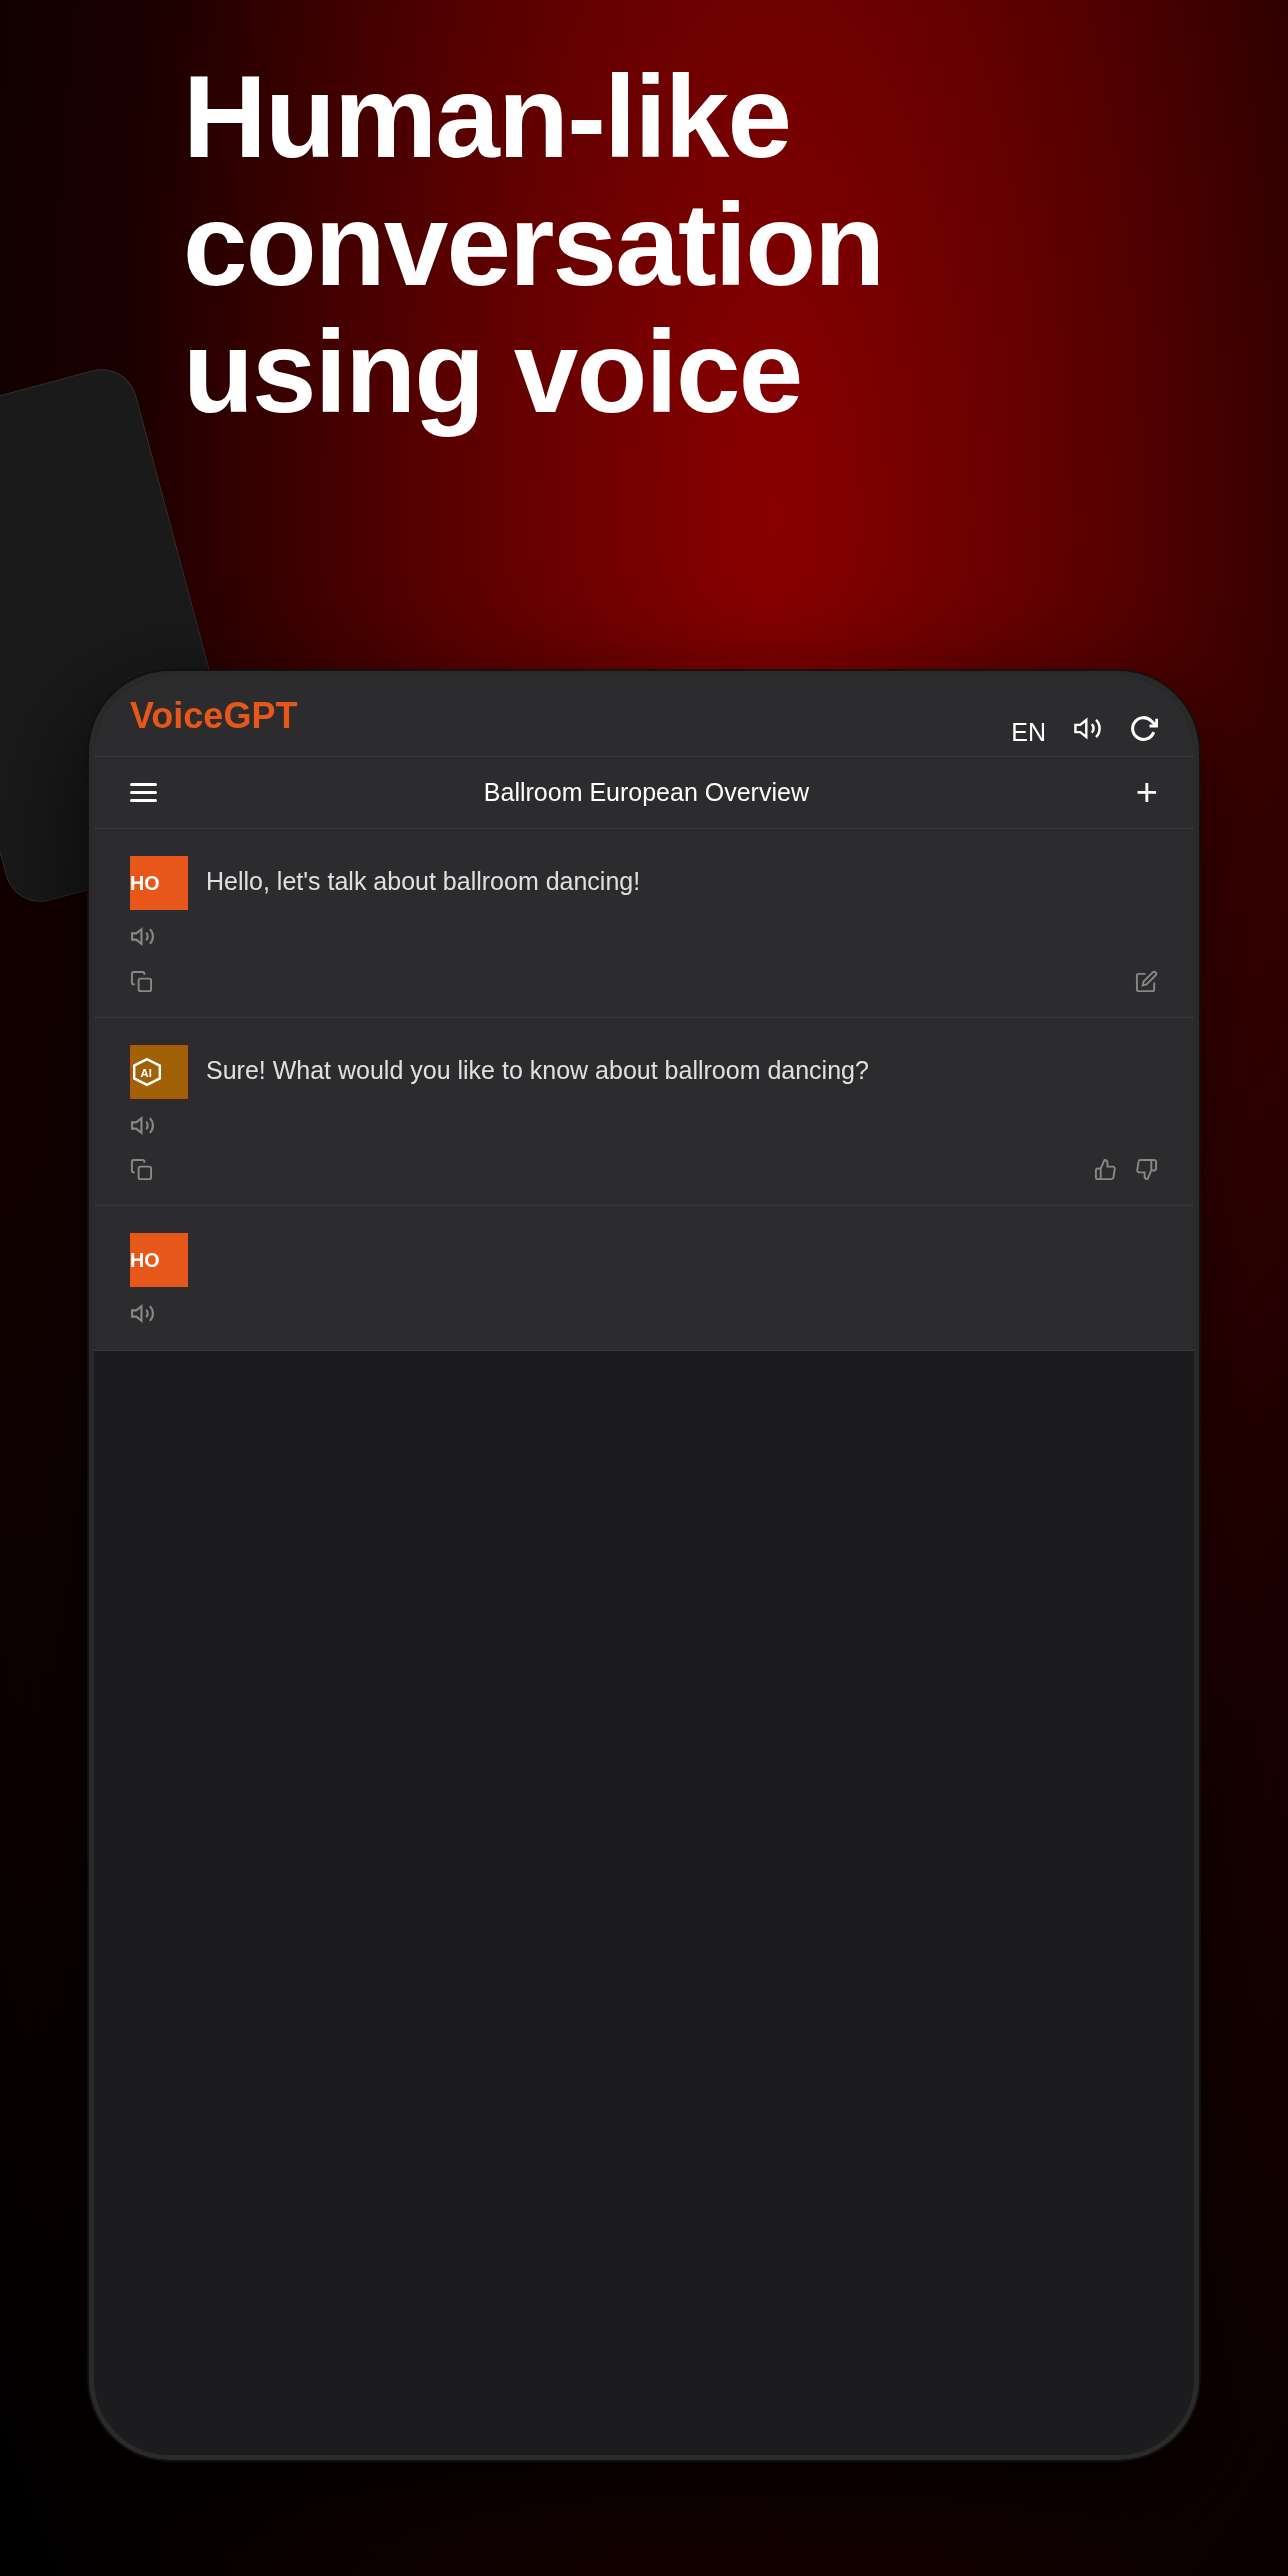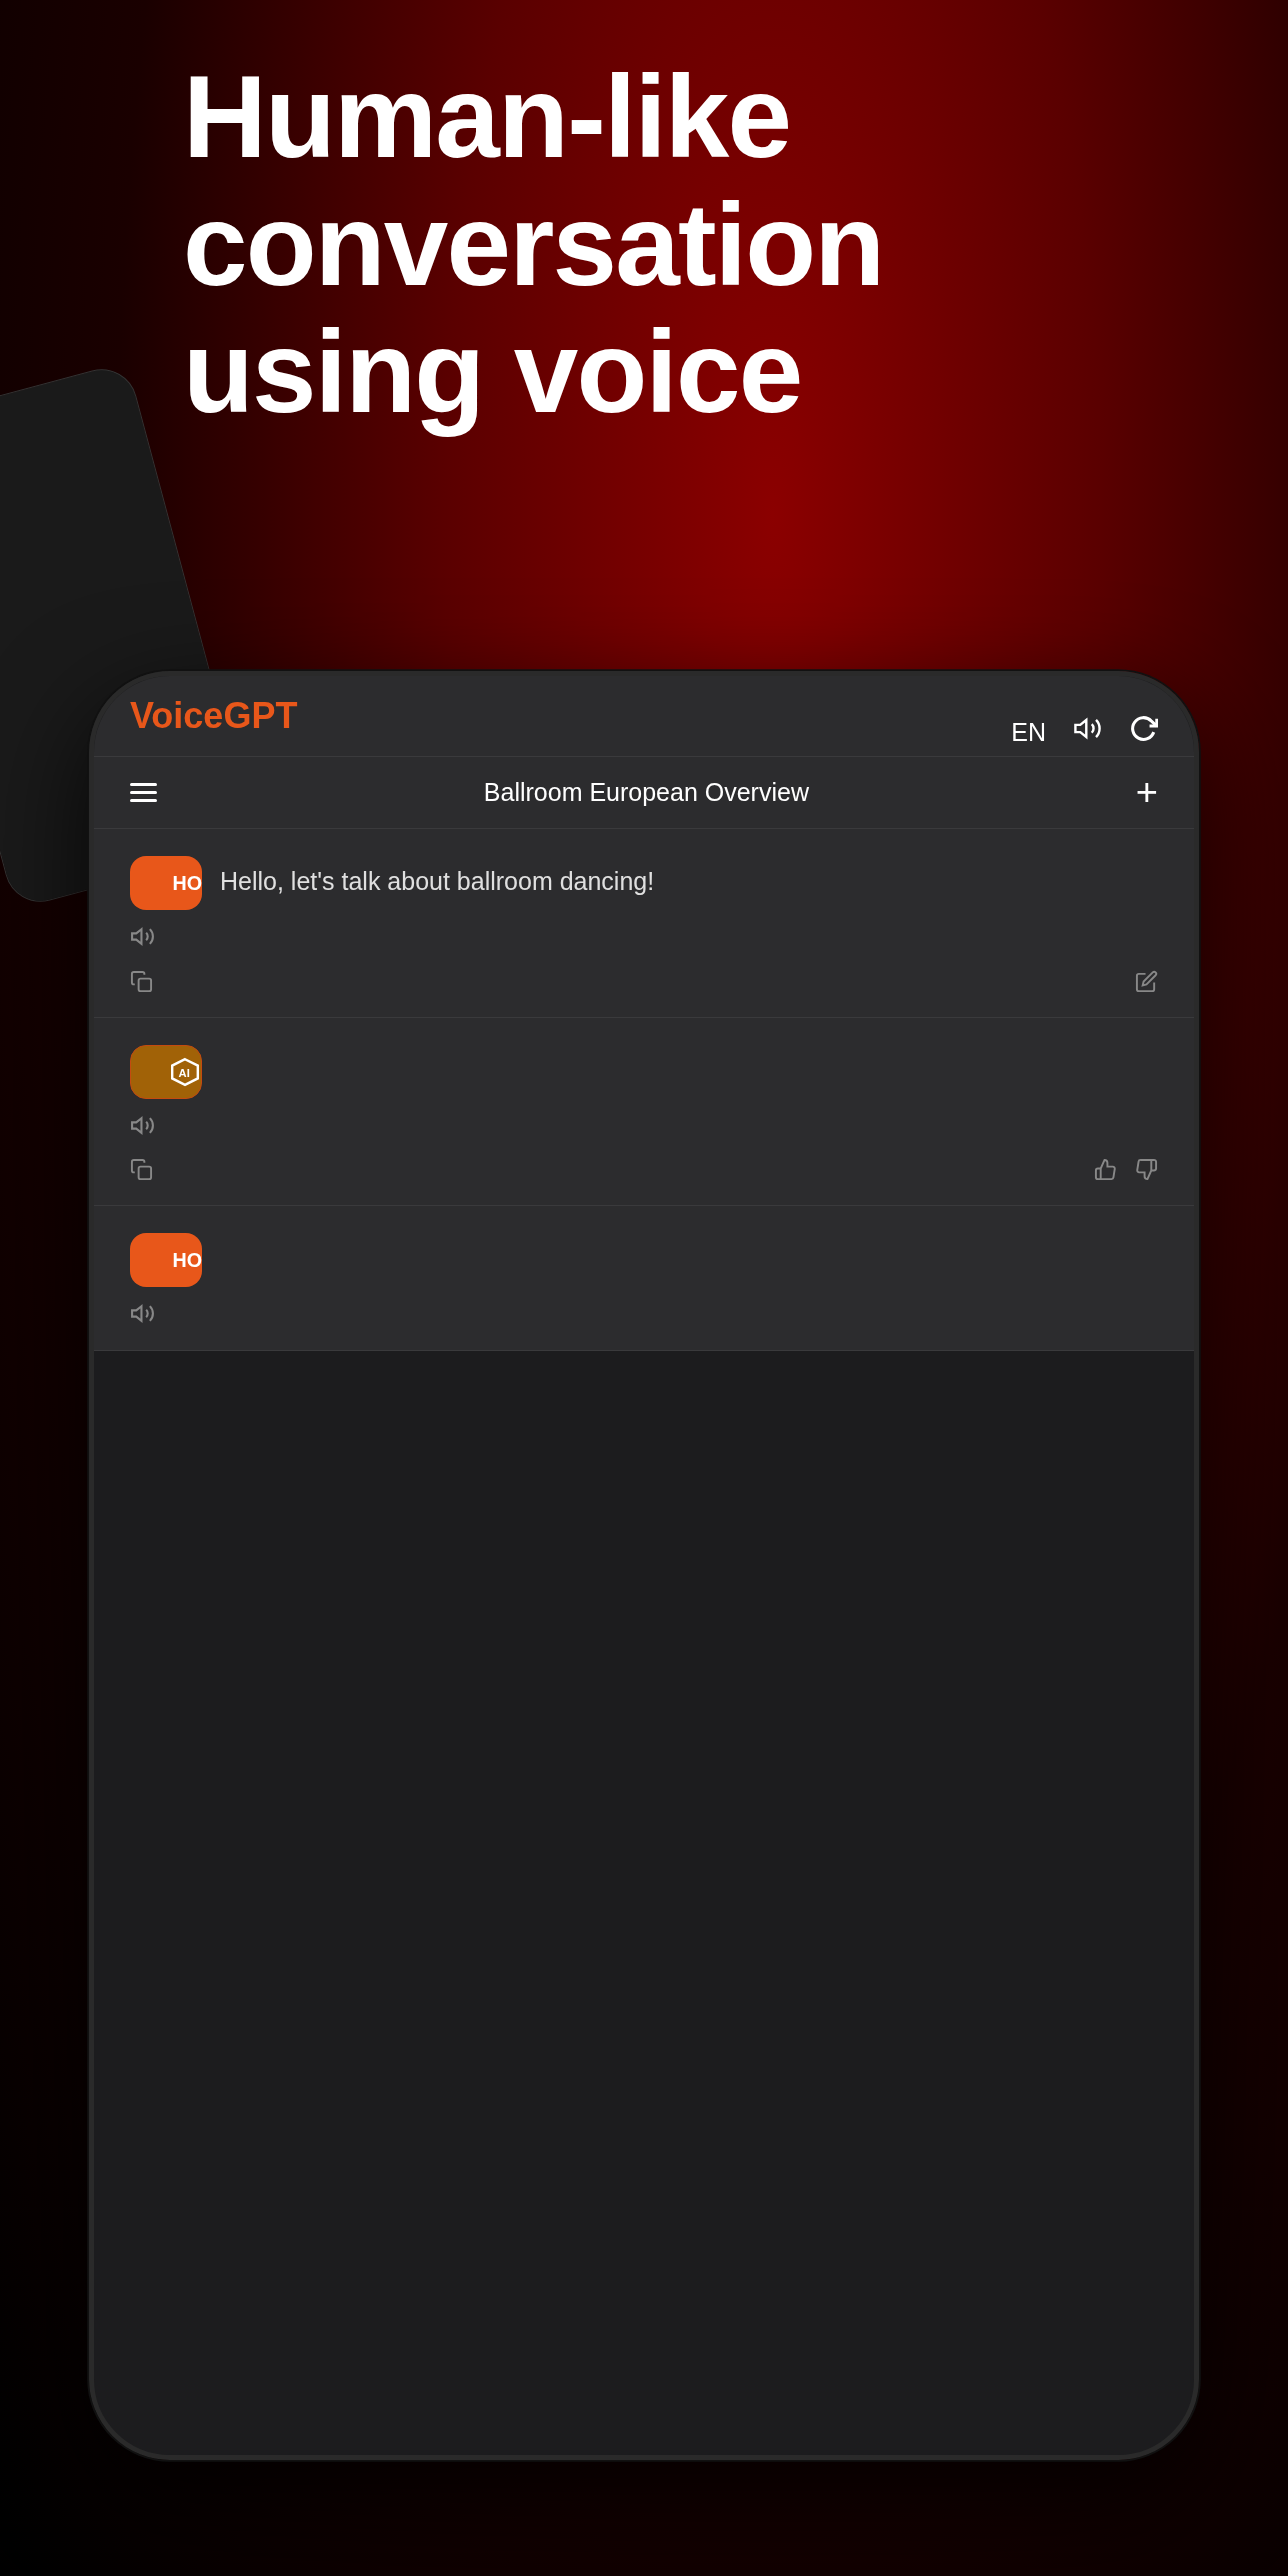--- a/index.html
+++ b/index.html
@@ -222,27 +222,27 @@
     }
 
     .message-header {
       display: flex;
       align-items: flex-start;
       gap: 18px;
       margin-bottom: 14.3px;
     }
 
     .avatar {
-      width: 72px;
+      width: 58px;
       height: 54px;
-      border-radius: 16px;
+      border-radius: 0;
       background: #e8571a;
       display: flex;
       align-items: center;
-      justify-content: flex-end;
+      justify-content: flex-start;
       font-size: 19.7px;
       font-weight: 700;
       color: #fff;
       flex-shrink: 0;
     }
 
     .avatar-ai {
       background: #a16207;
       border: 1.8px solid #c44a10;
     }
@@ -390,20 +390,21 @@
     </div>
 
     <div class="message-block">
       <div class="message-header">
         <div class="avatar avatar-ai">
           <svg width="32" height="32" viewBox="0 0 40 40" style="font-size:22px">
             <polygon points="20,4 36,12 36,28 20,36 4,28 4,12" fill="none" stroke="white" stroke-width="3"></polygon>
             <text x="12" y="26" font-size="14" fill="white" font-weight="bold">AI</text>
           </svg>
         </div>
+        <span class="message-text">Sure! What would you like to know about ballroom dancing?</span>
       </div>
       <div class="message-actions">
         <div class="action-left">
           <button class="action-btn">
             <svg width="25" height="25" viewBox="0 0 24 24" fill="none" stroke="#888" stroke-width="2">
               <polygon points="11 5 6 9 2 9 2 15 6 15 11 19 11 5"></polygon>
               <path d="M15.54 8.46a5 5 0 0 1 0 7.07"></path>
               <path d="M19.07 4.93a10 10 0 0 1 0 14.14"></path>
             </svg>
           </button>

